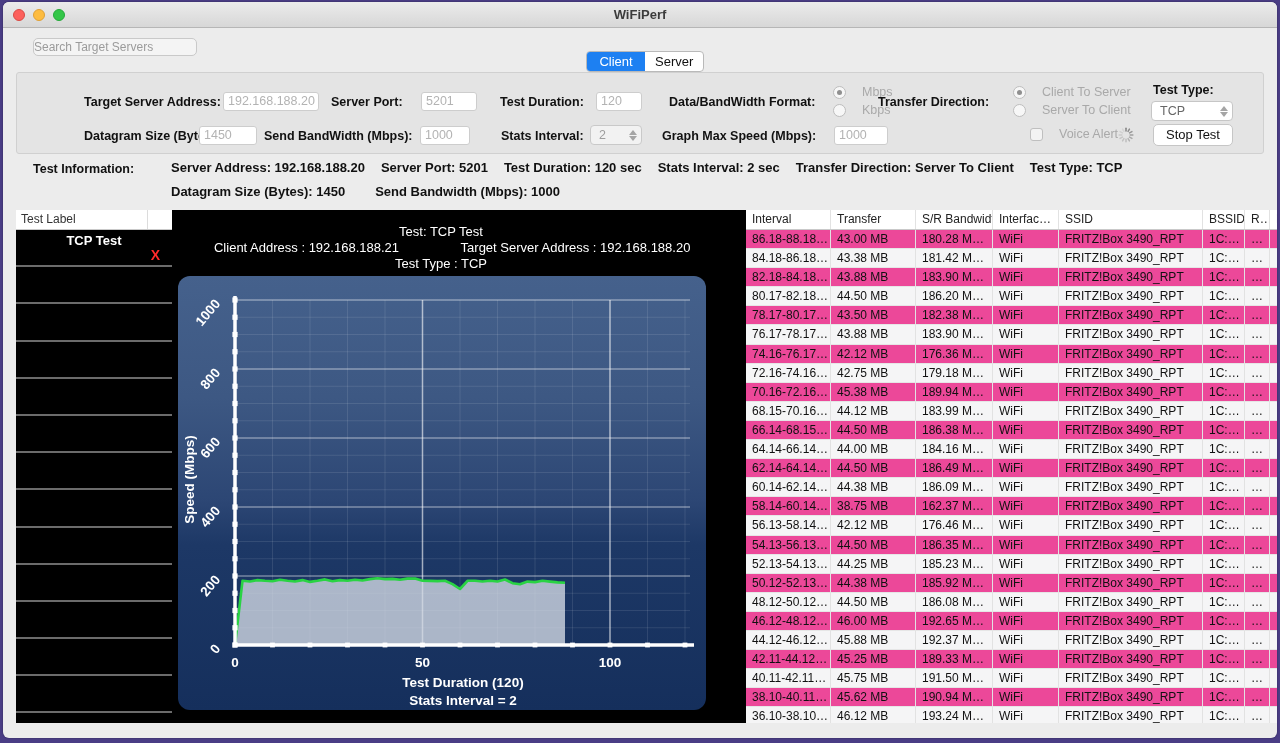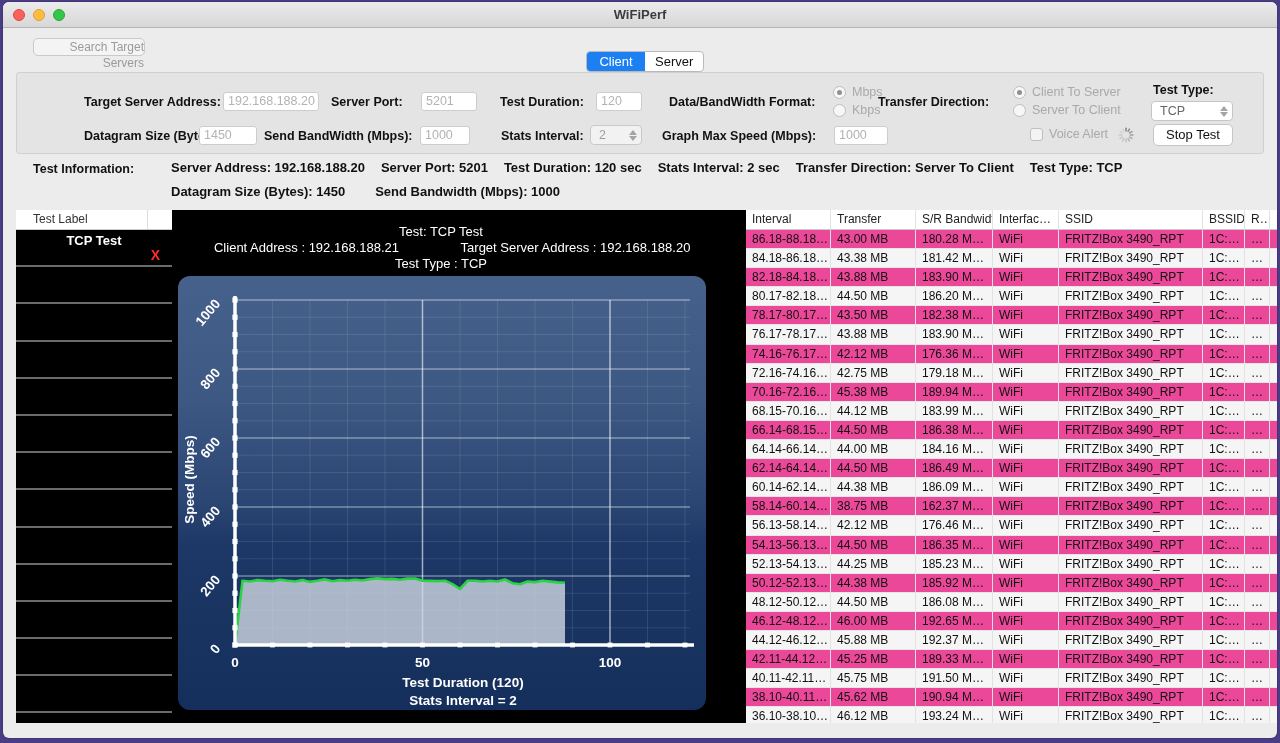--- a/index.html
+++ b/index.html
@@ -14,37 +14,37 @@
               border-bottom:1px solid #b6b6b6; }
   .title { position:absolute; left:0; right:0; top:5px; text-align:center; font-size:13px;
            color:#3c3c3c; font-weight:600; }
   .lights { position:absolute; left:10px; top:7px; display:flex; gap:8px; }
   .light { width:12px; height:12px; border-radius:50%; }
   .light.red { background:#fc605c; border:1px solid #d94a44; }
   .light.yellow { background:#fdbc40; border:1px solid #dfa036; }
   .light.green { background:#34c648; border:1px solid #25a93a; }
 
   
-  .search-btn { position:absolute; left:30px; top:36px; width:112px; height:18px;
+  .search-btn { position:absolute; left:30px; top:36px; width:164px; height:18px;
                 background:#f4f4f4; border:1px solid #c9c9c9; border-radius:5px;
-                font-size:12px; color:#9b9b9b; text-align:right; line-height:16px; }
+                font-size:12px; color:#9b9b9b; text-align:left; line-height:16px; }
 
   
   .segmented { position:absolute; left:583px; top:49px; height:21px; display:flex;
                border:1px solid #b9b9b9; border-radius:4px; overflow:hidden; background:#fff; }
   .seg { min-width:58px; padding:0 10px; font-size:13px; line-height:20px; text-align:center; color:#111; }
   .seg.active { background:#1d80f2; color:#fff; }
 
   
   .form-panel { position:absolute; left:13px; top:70px; width:1248px; height:82px;
                 background:#e4e4e4; border:1px solid #d0d0d0; border-radius:3px; }
   .f-label { position:absolute; font-size:12.5px; font-weight:700; color:#111; white-space:nowrap; }
   .f-input { position:absolute; height:19px; background:#fff; border:1px solid #cdcdcd; border-radius:3px;
              font-size:12.5px; color:#b3b3b3; padding:1px 4px; line-height:15px; white-space:nowrap; overflow:hidden; }
-  .radio-row { position:absolute; display:flex; align-items:center; gap:6px; font-size:12.5px; color:#a9a9a9; white-space:nowrap; }
+  .radio-row { position:absolute; display:flex; align-items:center; gap:16px; font-size:12.5px; color:#a9a9a9; white-space:nowrap; }
   .radio { width:13px; height:13px; border-radius:50%; border:1px solid #bdbdbd; background:#f7f7f7; position:relative; }
   .radio.sel::after { content:""; position:absolute; left:3px; top:3px; width:5px; height:5px; border-radius:50%; background:#8f8f8f; }
   .checkbox { width:13px; height:13px; border:1px solid #bfbfbf; border-radius:3px; background:#f3f3f3; }
   .stepper-box { position:absolute; height:20px; background:#f2f2f2; border:1px solid #c9c9c9; border-radius:4px;
                  display:flex; align-items:center; font-size:12.5px; color:#9e9e9e; padding-left:8px; }
   .stepper-arrows { margin-left:auto; margin-right:4px; display:flex; flex-direction:column; gap:1px; }
   .arr-up { width:0; height:0; border-left:4px solid transparent; border-right:4px solid transparent; border-bottom:5px solid #a5a5a5; }
   .arr-dn { width:0; height:0; border-left:4px solid transparent; border-right:4px solid transparent; border-top:5px solid #a5a5a5; }
   .dropdown { position:absolute; height:20px; background:#fff; border:1px solid #c6c6c6; border-radius:4px;
               display:flex; align-items:center; font-size:12.5px; color:#666; padding-left:8px; }
@@ -55,21 +55,21 @@
   
   .ti-label { position:absolute; left:30px; top:160px; font-size:12.5px; font-weight:600; color:#111; }
   .ti-line { position:absolute; left:168px; font-size:13px; font-weight:600; color:#111; display:flex; gap:16px; white-space:nowrap; }
 
   
   .main { position:absolute; left:13px; top:208px; width:1250px; height:513px; background:#000; }
 
   
   .test-list { position:absolute; left:0; top:0; width:156px; height:100%; overflow:hidden; }
   .tl-header { height:20px; background:#fff; border-bottom:1px solid #c9c9c9; position:relative;
-               font-size:12px; color:#333; line-height:19px; padding-left:17px; }
+               font-size:12px; color:#333; line-height:19px; padding-left:5px; }
   .tl-header .div2 { position:absolute; left:131px; top:0; bottom:0; border-left:1px solid #dcdcdc; }
   .tl-rows { background:#000; }
   .tl-row { height:37.2px; border-bottom:2px solid #6b6b6b; position:relative; }
   .tl-row .lbl { display:block; text-align:center; padding-top:3px; color:#fff; font-weight:700; font-size:13px; }
   .tl-row .close-x { position:absolute; right:12px; top:17px; color:#ff2a2a; font-weight:700; font-size:14px; }
 
   
   .chart-area { position:absolute; left:156px; top:0; width:538px; height:100%; background:#000; color:#fff; }
   .ch-line { text-align:center; font-size:13px; line-height:16px; }
   .ch-cols { display:flex; font-size:13px; line-height:16px; }

